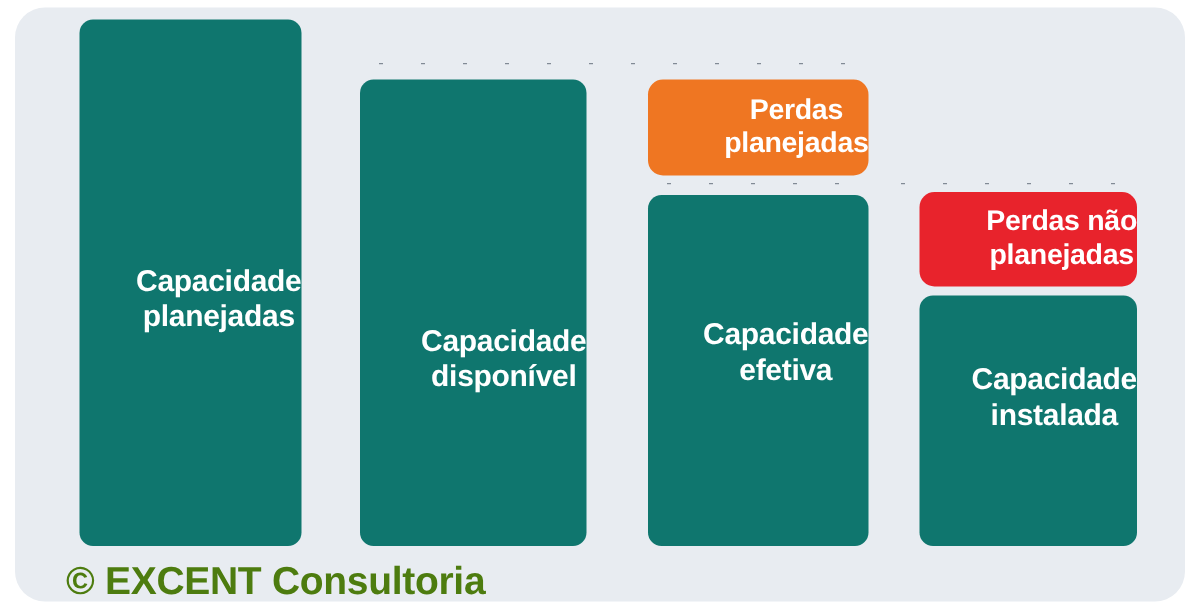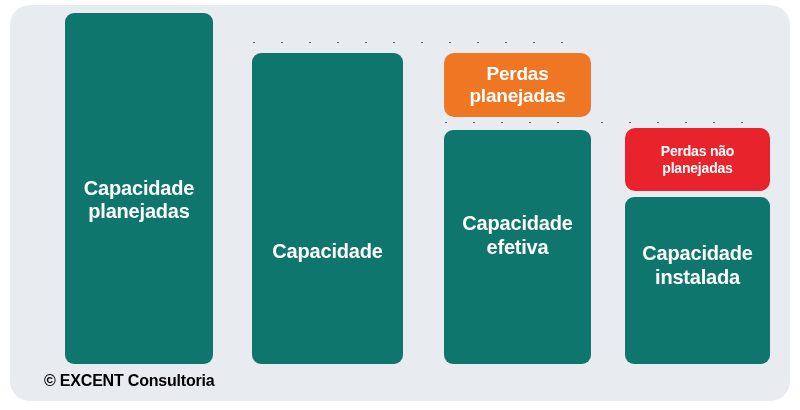--- a/index.html
+++ b/index.html
@@ -30,27 +30,26 @@
     border-radius: 20px;
     box-sizing: border-box;
   }
 
   .bar {
     position: absolute;
     border-radius: 9px;
     box-sizing: border-box;
     display: flex;
     align-items: center;
-    justify-content: center;
+    justify-content: flex-end;
     text-align: center;
     color: #ffffff;
     font-weight: bold;
     line-height: 1.18;
     letter-spacing: -0.2px;
-    margin-left: 12px;
   }
 
   .bar-blue   { background: #0f766e; }
   .bar-orange { background: #ef7622; }
   .bar-red    { background: #e8232c; }
 
   
   #bar-installed {
     left: 53px;  top: 13px;  width: 148px; height: 351px;
     font-size: 20px;
@@ -76,44 +75,44 @@
     padding-top: 45px;
   }
 
   #box-planned-losses {
     left: 432px; top: 53px;  width: 147px; height: 64px;
     font-size: 19px;
     border-radius: 10px;
   }
   #box-unplanned-losses {
     left: 613px; top: 128px; width: 145px; height: 63px;
-    font-size: 14px;
+    font-size: 19px;
     border-radius: 10px;
   }
 
   .dotline {
     position: absolute;
     height: 3px;
     background-image: radial-gradient(#5a6472 1.2px, transparent 1.3px);
     background-size: 28px 3px;
     background-repeat: repeat-x;
     background-position: 0 50%;
   }
 
   #dot-top    { left: 240px; top: 41px;  width: 340px; }
   #dot-mid-a  { left: 432px; top: 121px; width: 148px; }
   #dot-mid-b  { left: 588px; top: 121px; width: 172px; }
 
   .footer {
     position: absolute;
     left: 44px;
     top: 372px;
-    font-size: 16px;
+    font-size: 26px;
     font-weight: bold;
-    color: #000000;
+    color: #4d7c0f;
     letter-spacing: -0.2px;
     white-space: nowrap;
   }
 
   .label-line { display: block; }
 </style>
 </head>
 <body>
 
 <div id="diagram">
@@ -127,20 +126,21 @@
   <div class="bar bar-blue" id="bar-installed">
     <span>
       <span class="label-line">Capacidade</span>
       <span class="label-line">planejadas</span>
     </span>
   </div>
 
   <div class="bar bar-blue" id="bar-available">
     <span>
       <span class="label-line">Capacidade</span>
+      <span class="label-line">disponível</span>
     </span>
   </div>
 
   <div class="bar bar-orange" id="box-planned-losses">
     <span>
       <span class="label-line">Perdas</span>
       <span class="label-line">planejadas</span>
     </span>
   </div>
 

